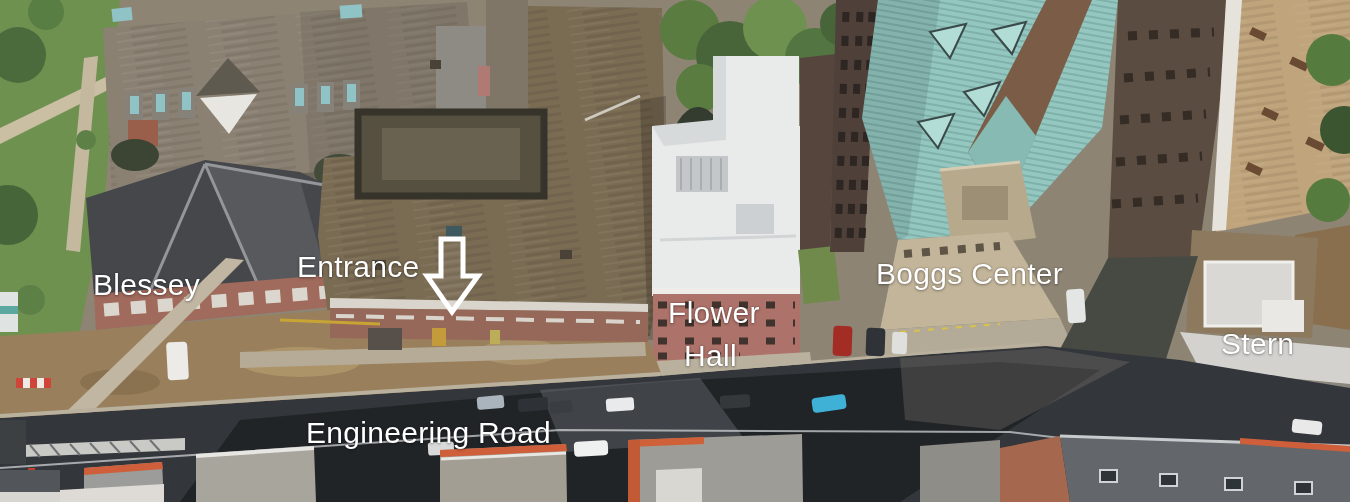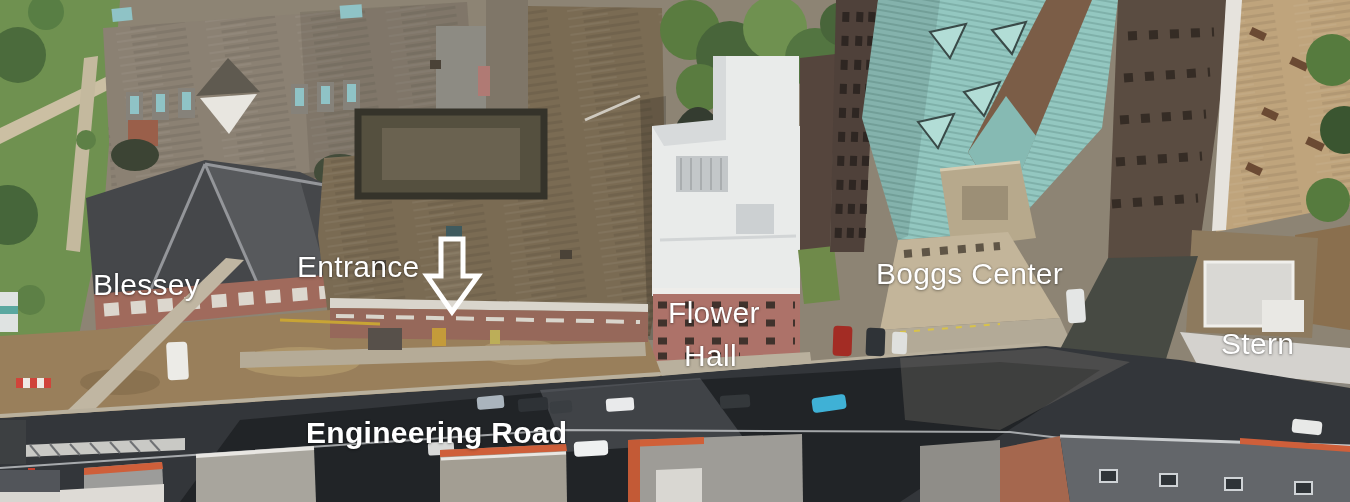--- a/index.html
+++ b/index.html
@@ -328,14 +328,14 @@
 
   <polygon points="441,239 463,239 463,276 478,276 452,312 427,276 441,276" fill="rgba(255,255,255,0.06)" stroke="#ffffff" stroke-width="5" stroke-linejoin="miter"></polygon>
 </svg>
 
 <div class="map-label" style="left:297px;top:238px;margin-top:12px;">Entrance</div>
 <div class="map-label" style="left:93px;top:268px;">Blessey</div>
 <div class="map-label" style="left:668px;top:296px;">Flower</div>
 <div class="map-label" style="left:684px;top:339px;">Hall</div>
 <div class="map-label" style="left:876px;top:257px;">Boggs Center</div>
 <div class="map-label" style="left:1221px;top:327px;">Stern</div>
-<div class="map-label" style="left:306px;top:416px;font-weight:bold;">Engineering Road</div>
+<div class="map-label" style="left:306px;top:416px;">Engineering Road</div>
 </div>
 
 </body></html>

